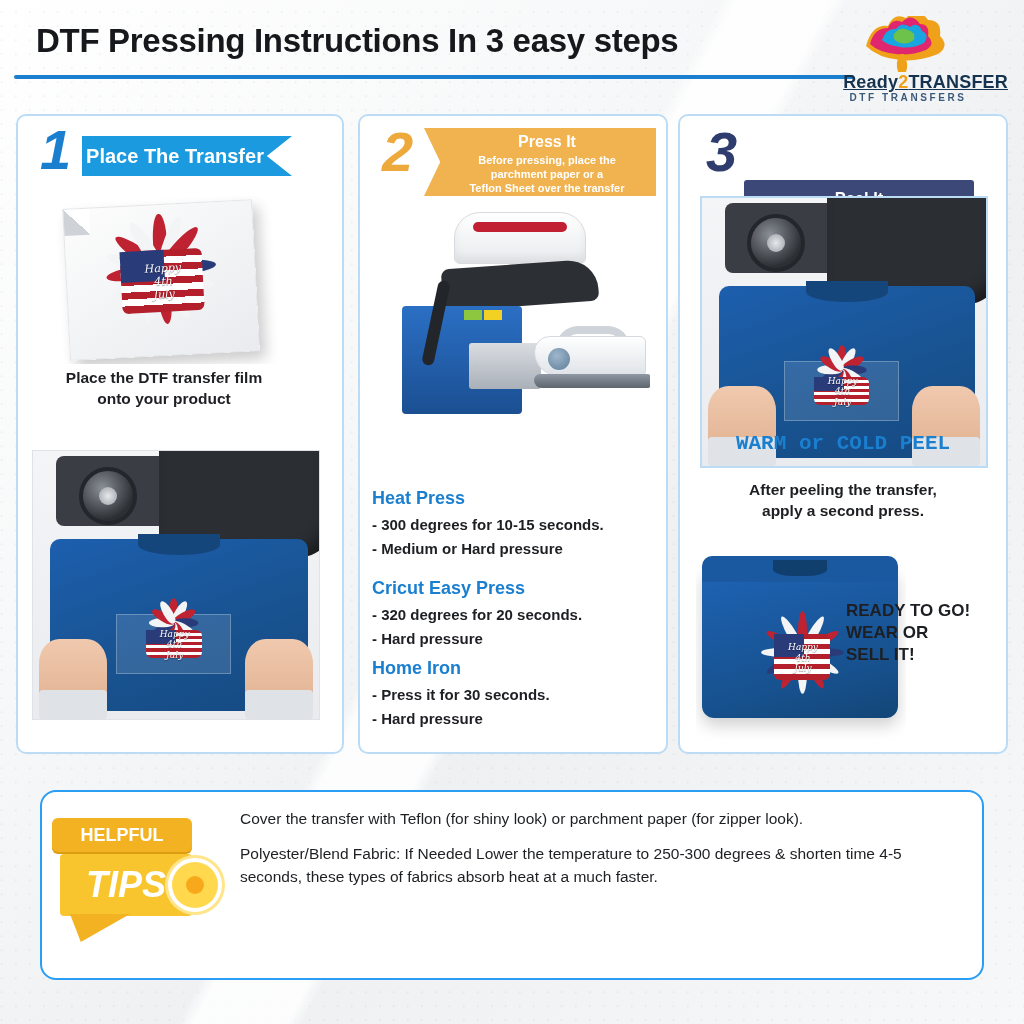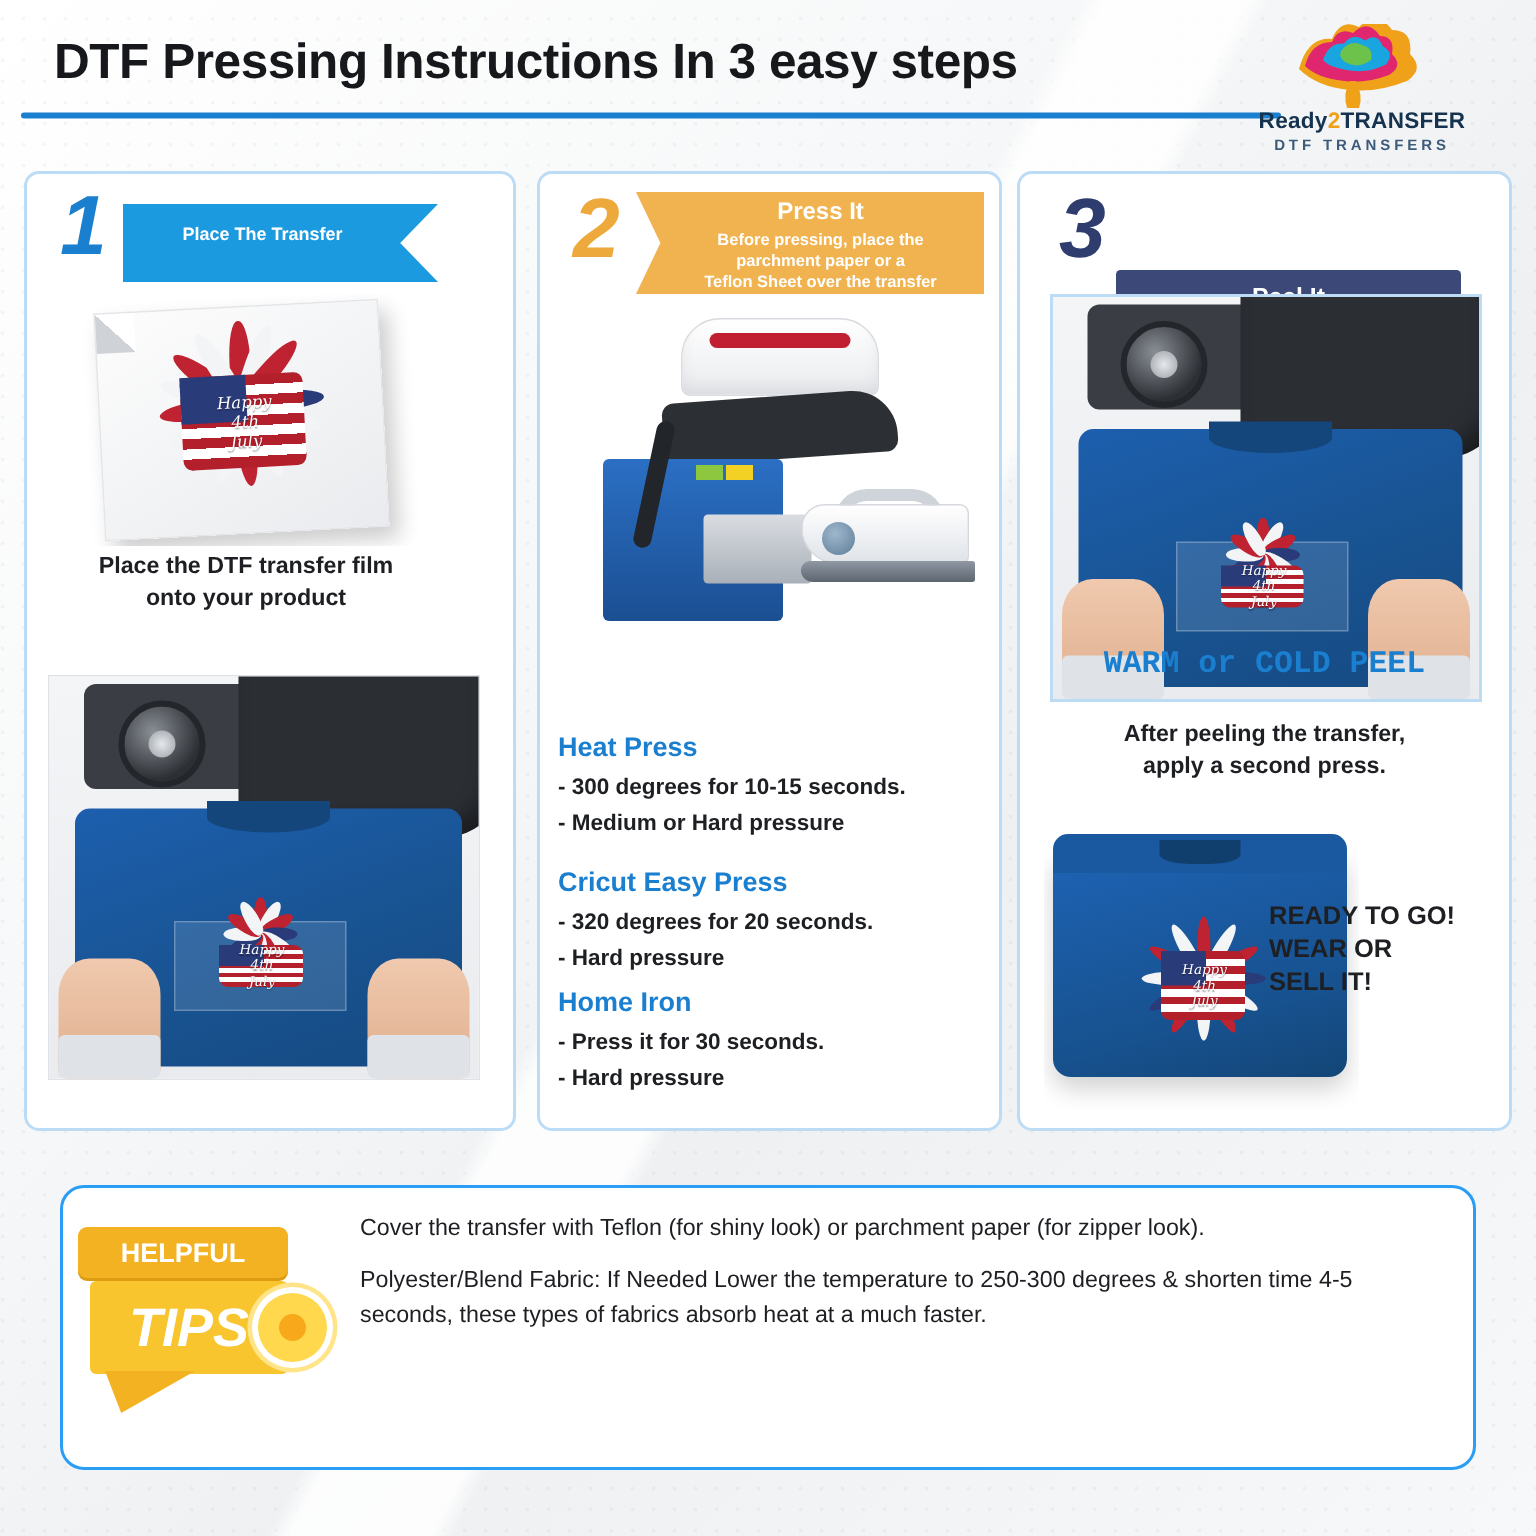--- a/index.html
+++ b/index.html
@@ -35,22 +35,22 @@
   }
   .title-rule {
     position: absolute; left: 14px; top: 75px; width: 840px; height: 4px;
     background: #1b7fd0; border-radius: 2px;
   }
   .logo {
     position: absolute; right: 16px; top: 16px; width: 200px; height: 86px;
   }
   .logo-splash { position: absolute; left: 52px; top: 0px; width: 96px; height: 56px; }
   .logo-word {
-    position: absolute; left: 0; top: 56px; width: 200px; text-align: center;
-    font-size: 15px; font-weight: bold; color: #15334f; letter-spacing: 0.2px;
+    position: absolute; left: 0; top: 56px; width: 200px; text-align: right;
+    font-size: 18px; font-weight: bold; color: #15334f; letter-spacing: 0.2px; text-decoration: underline;
   }
   .logo-word .num { color: #f0a11a; }
   .logo-sub {
     position: absolute; left: 0; top: 76px; width: 200px; text-align: center;
     font-size: 10px; font-weight: bold; letter-spacing: 2.6px; color: #3c5b7a;
   }
 
   
   .panel {
     position: absolute; background: #ffffff;
@@ -64,24 +64,24 @@
   .stepnum {
     position: absolute; font-size: 56px; font-weight: bold; line-height: 1;
     font-style: italic;
   }
   .banner {
     position: absolute; color: #fff; font-weight: bold; text-align: center;
   }
   
   #num1 { left: 40px; top: 122px; color: #1b7fd0; }
   #ban1 {
-    left: 82px; top: 136px; width: 210px; height: 52px;
+    left: 82px; top: 136px; width: 210px; height: 40px;
     background: #1b9ae0;
     clip-path: polygon(0 0, 100% 0, 88% 50%, 100% 100%, 0 100%);
-    font-size: 12px; line-height: 40px;
+    font-size: 20px; line-height: 40px;
     padding-right: 24px;
   }
   .cap1 {
     position: absolute; left: 16px; top: 368px; width: 296px; text-align: center;
     font-size: 15.5px; font-weight: bold; color: #1d1f23; line-height: 1.35;
   }
   
   #num2 { left: 382px; top: 124px; color: #eda93b; }
   #ban2 {
     left: 424px; top: 128px; width: 232px; height: 68px;

